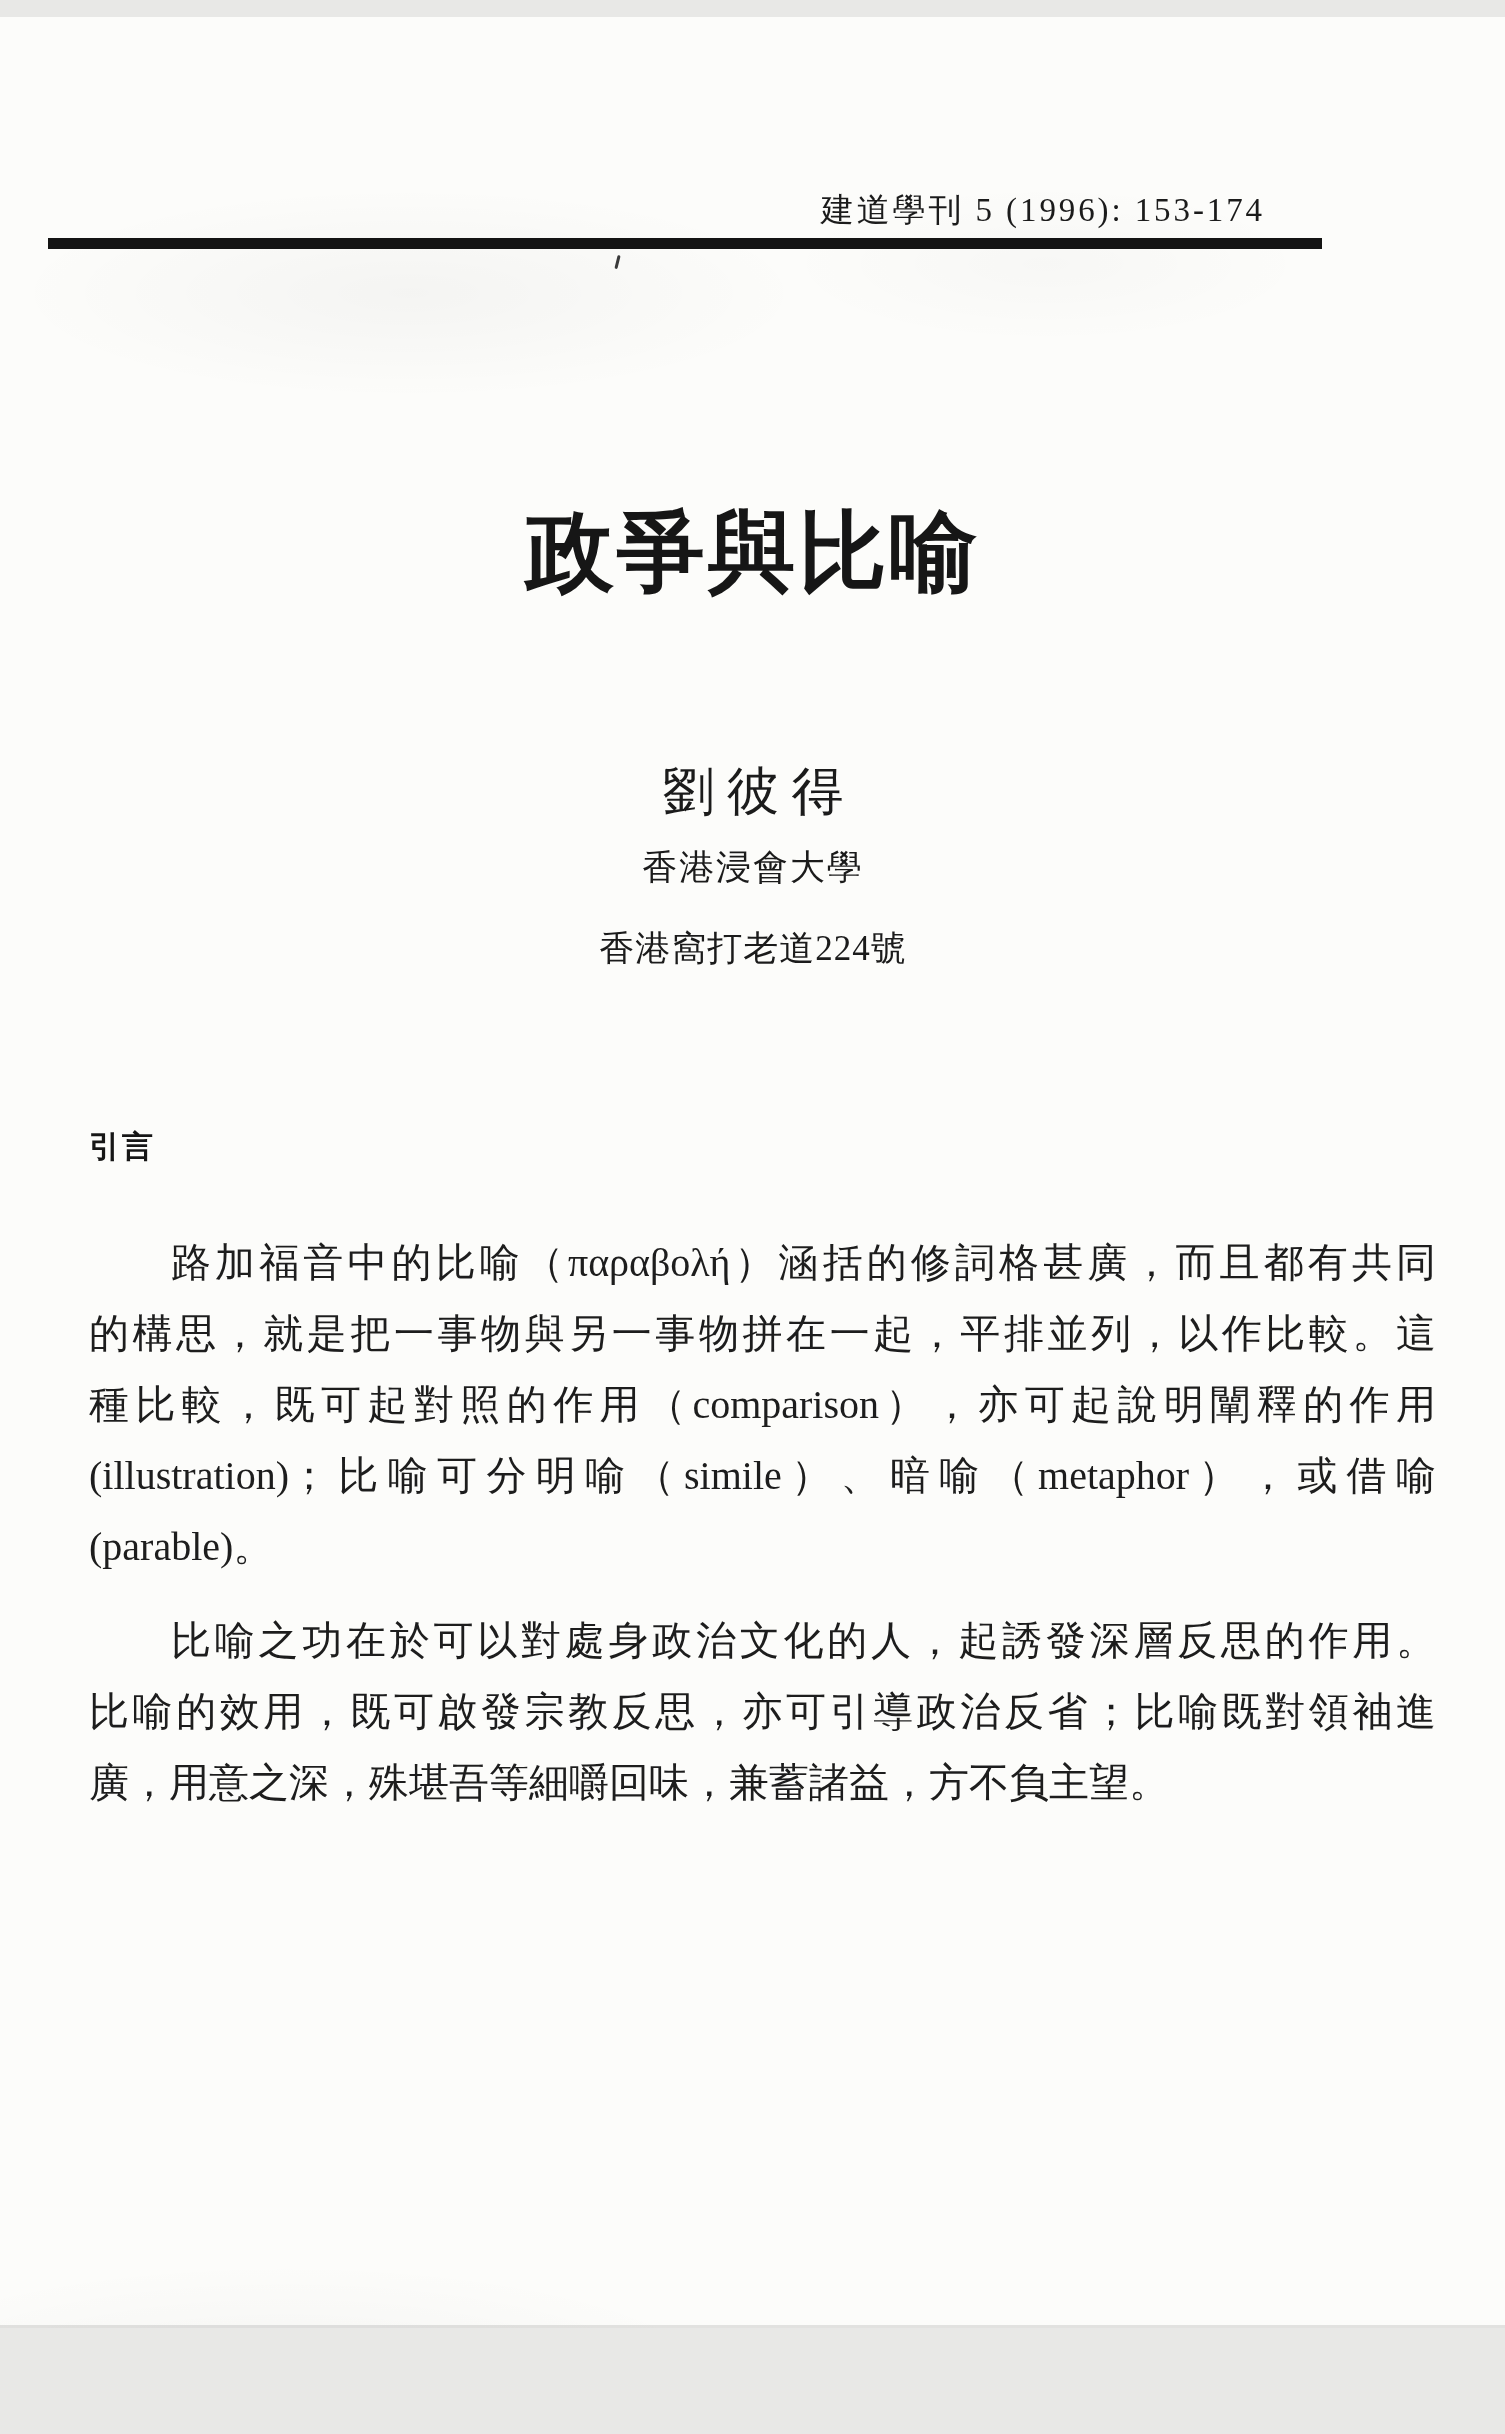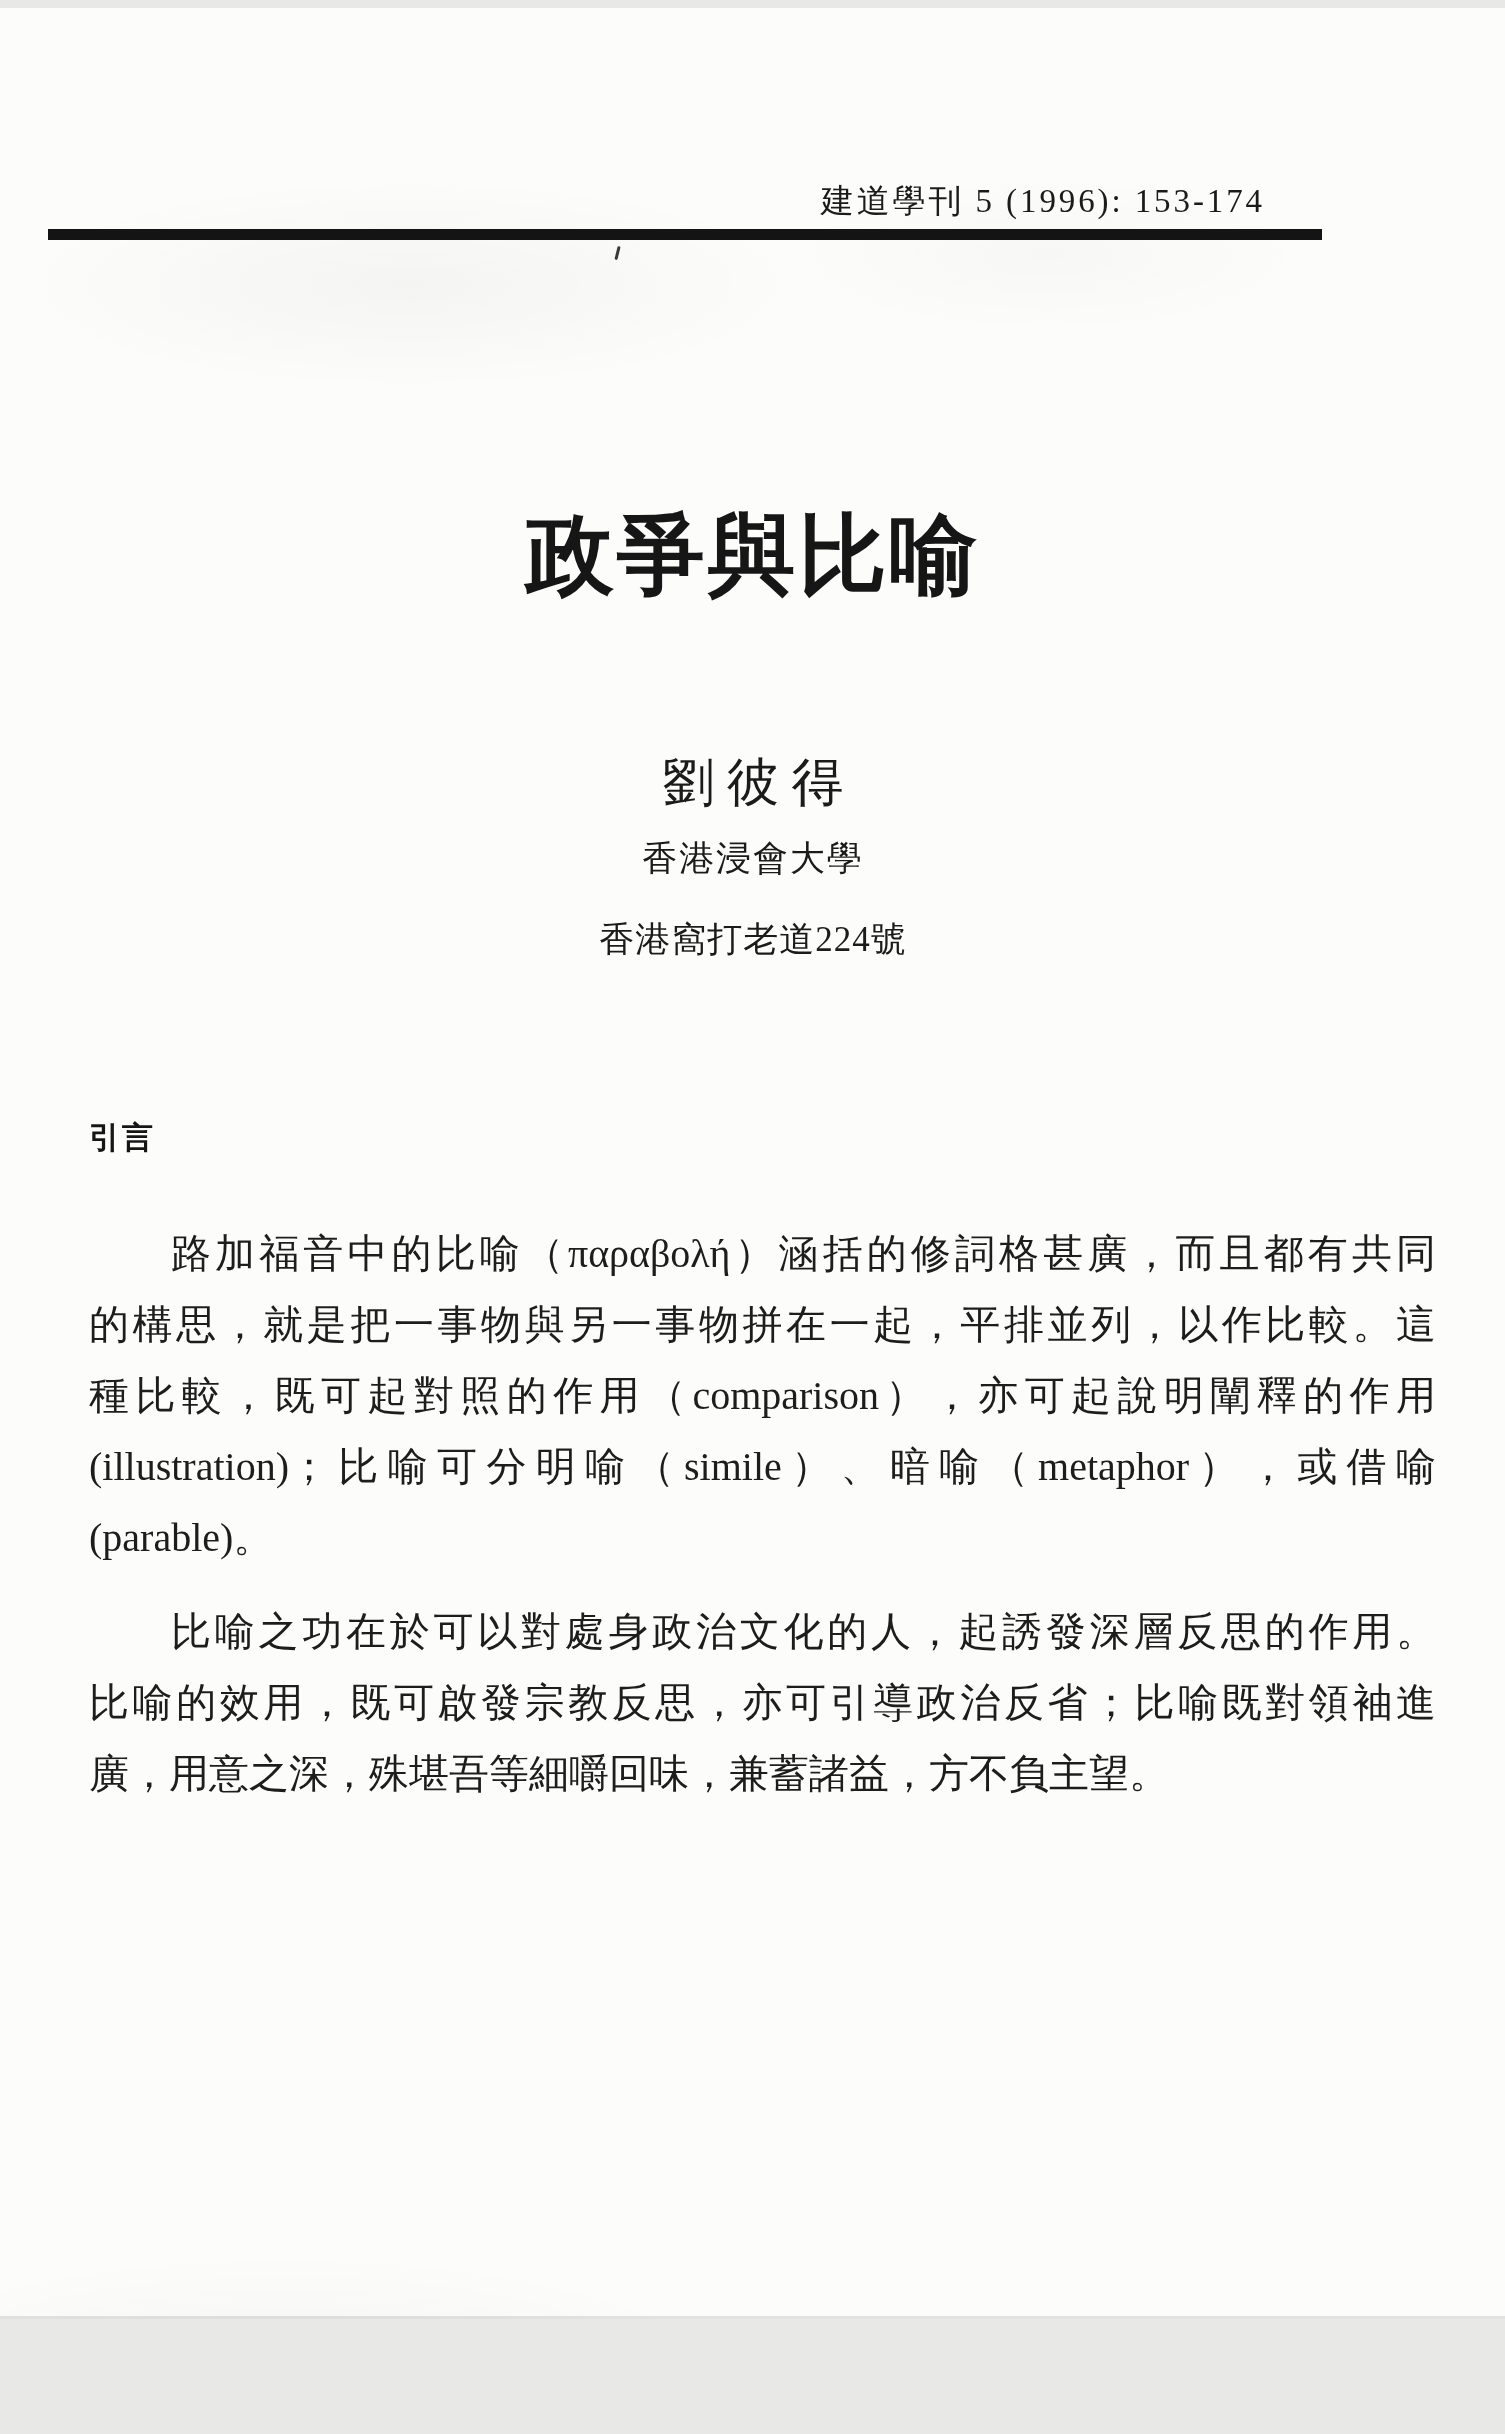--- a/index.html
+++ b/index.html
@@ -4,21 +4,21 @@
 <style>
   html, body {
     margin: 0;
     padding: 0;
     background: #e8e8e6;
   }
   .page {
     position: relative;
     width: 1506px;
     height: 2311px;
-    margin: 8px auto;
+    margin: 17px auto;
     overflow: hidden;
     background:
       radial-gradient(571px 152px at 409px 276px, rgba(0,0,0,0.030), transparent 70%),
       radial-gradient(666px 190px at 285px 2378px, rgba(0,0,0,0.035), transparent 70%),
       radial-gradient(380px 114px at 1046px 247px, rgba(0,0,0,0.018), transparent 70%),
       #fcfcfa;
     color: #1b1b1b;
     font-family: "Liberation Serif", serif;
   }
   .page::after {
@@ -53,21 +53,21 @@
     top: 238px;
     width: 2.9px;
     height: 14.3px;
     background: #3a3a3a;
     transform: rotate(14deg);
     border-radius: 1.9px;
   }
 
   .title {
     position: absolute;
-    top: 488px;
+    top: 476px;
     left: 0;
     width: 100%;
     margin: 0;
     text-align: center;
     font-family: "Liberation Sans", sans-serif;
     font-weight: 700;
     font-size: 88px;
     letter-spacing: 2.9px;
     color: #161616;
   }

